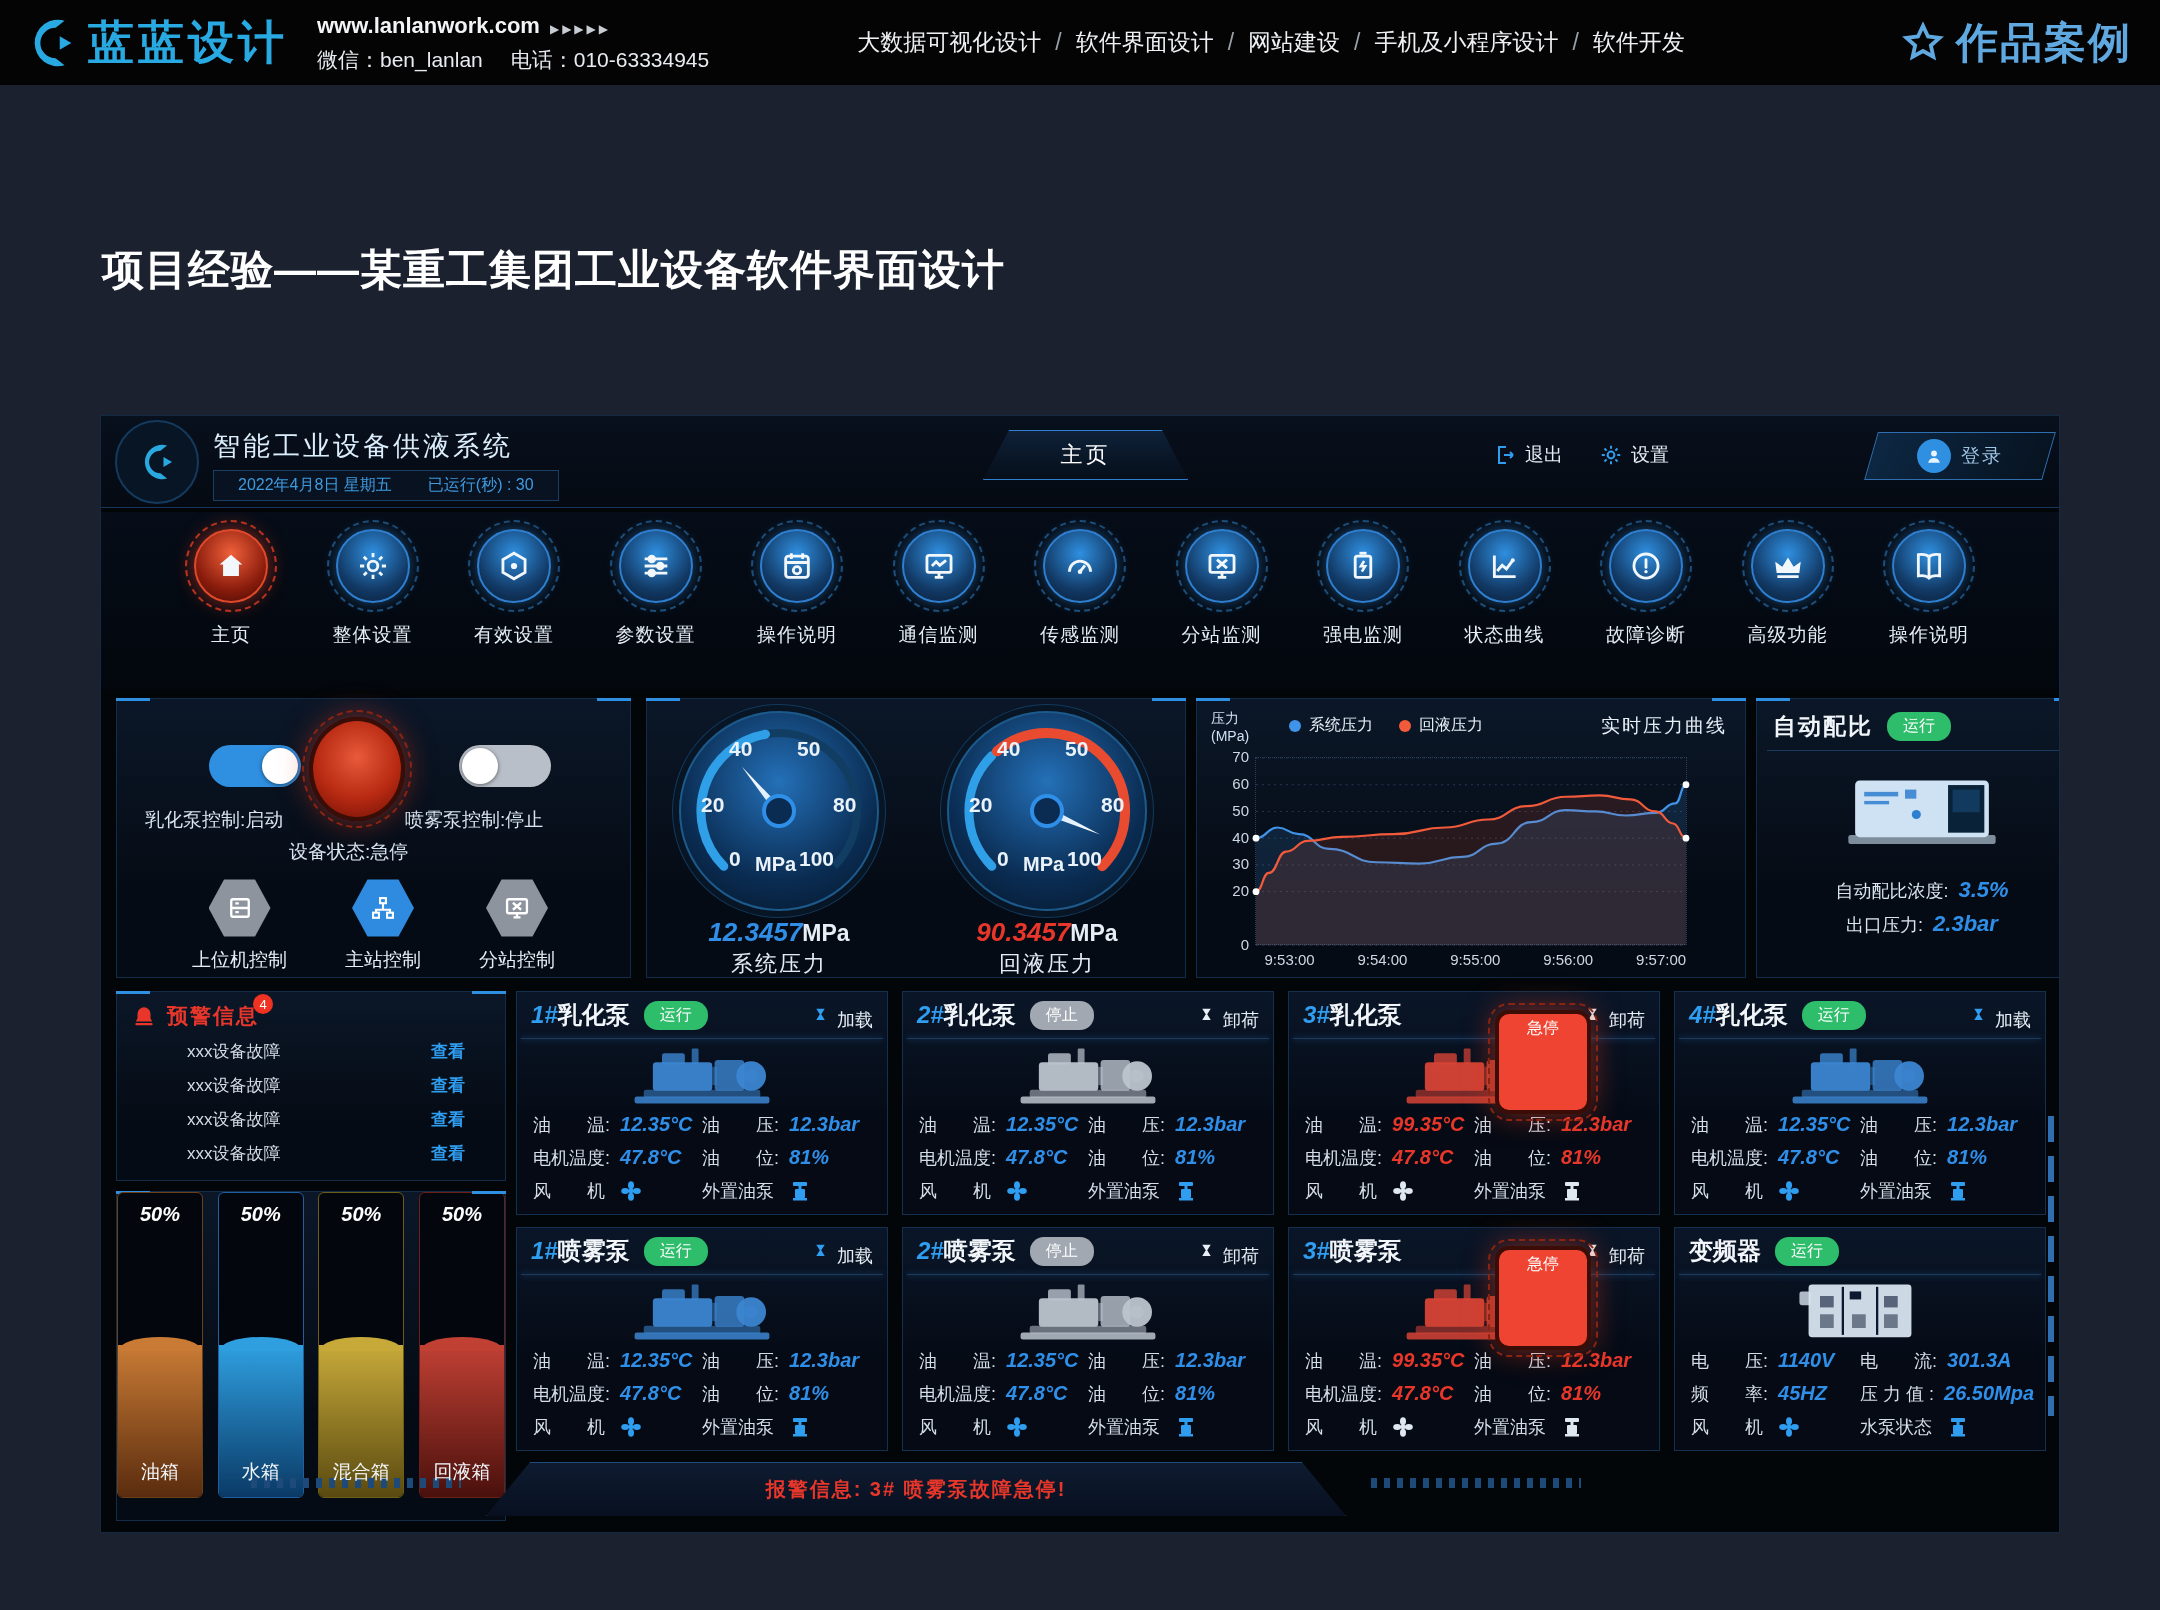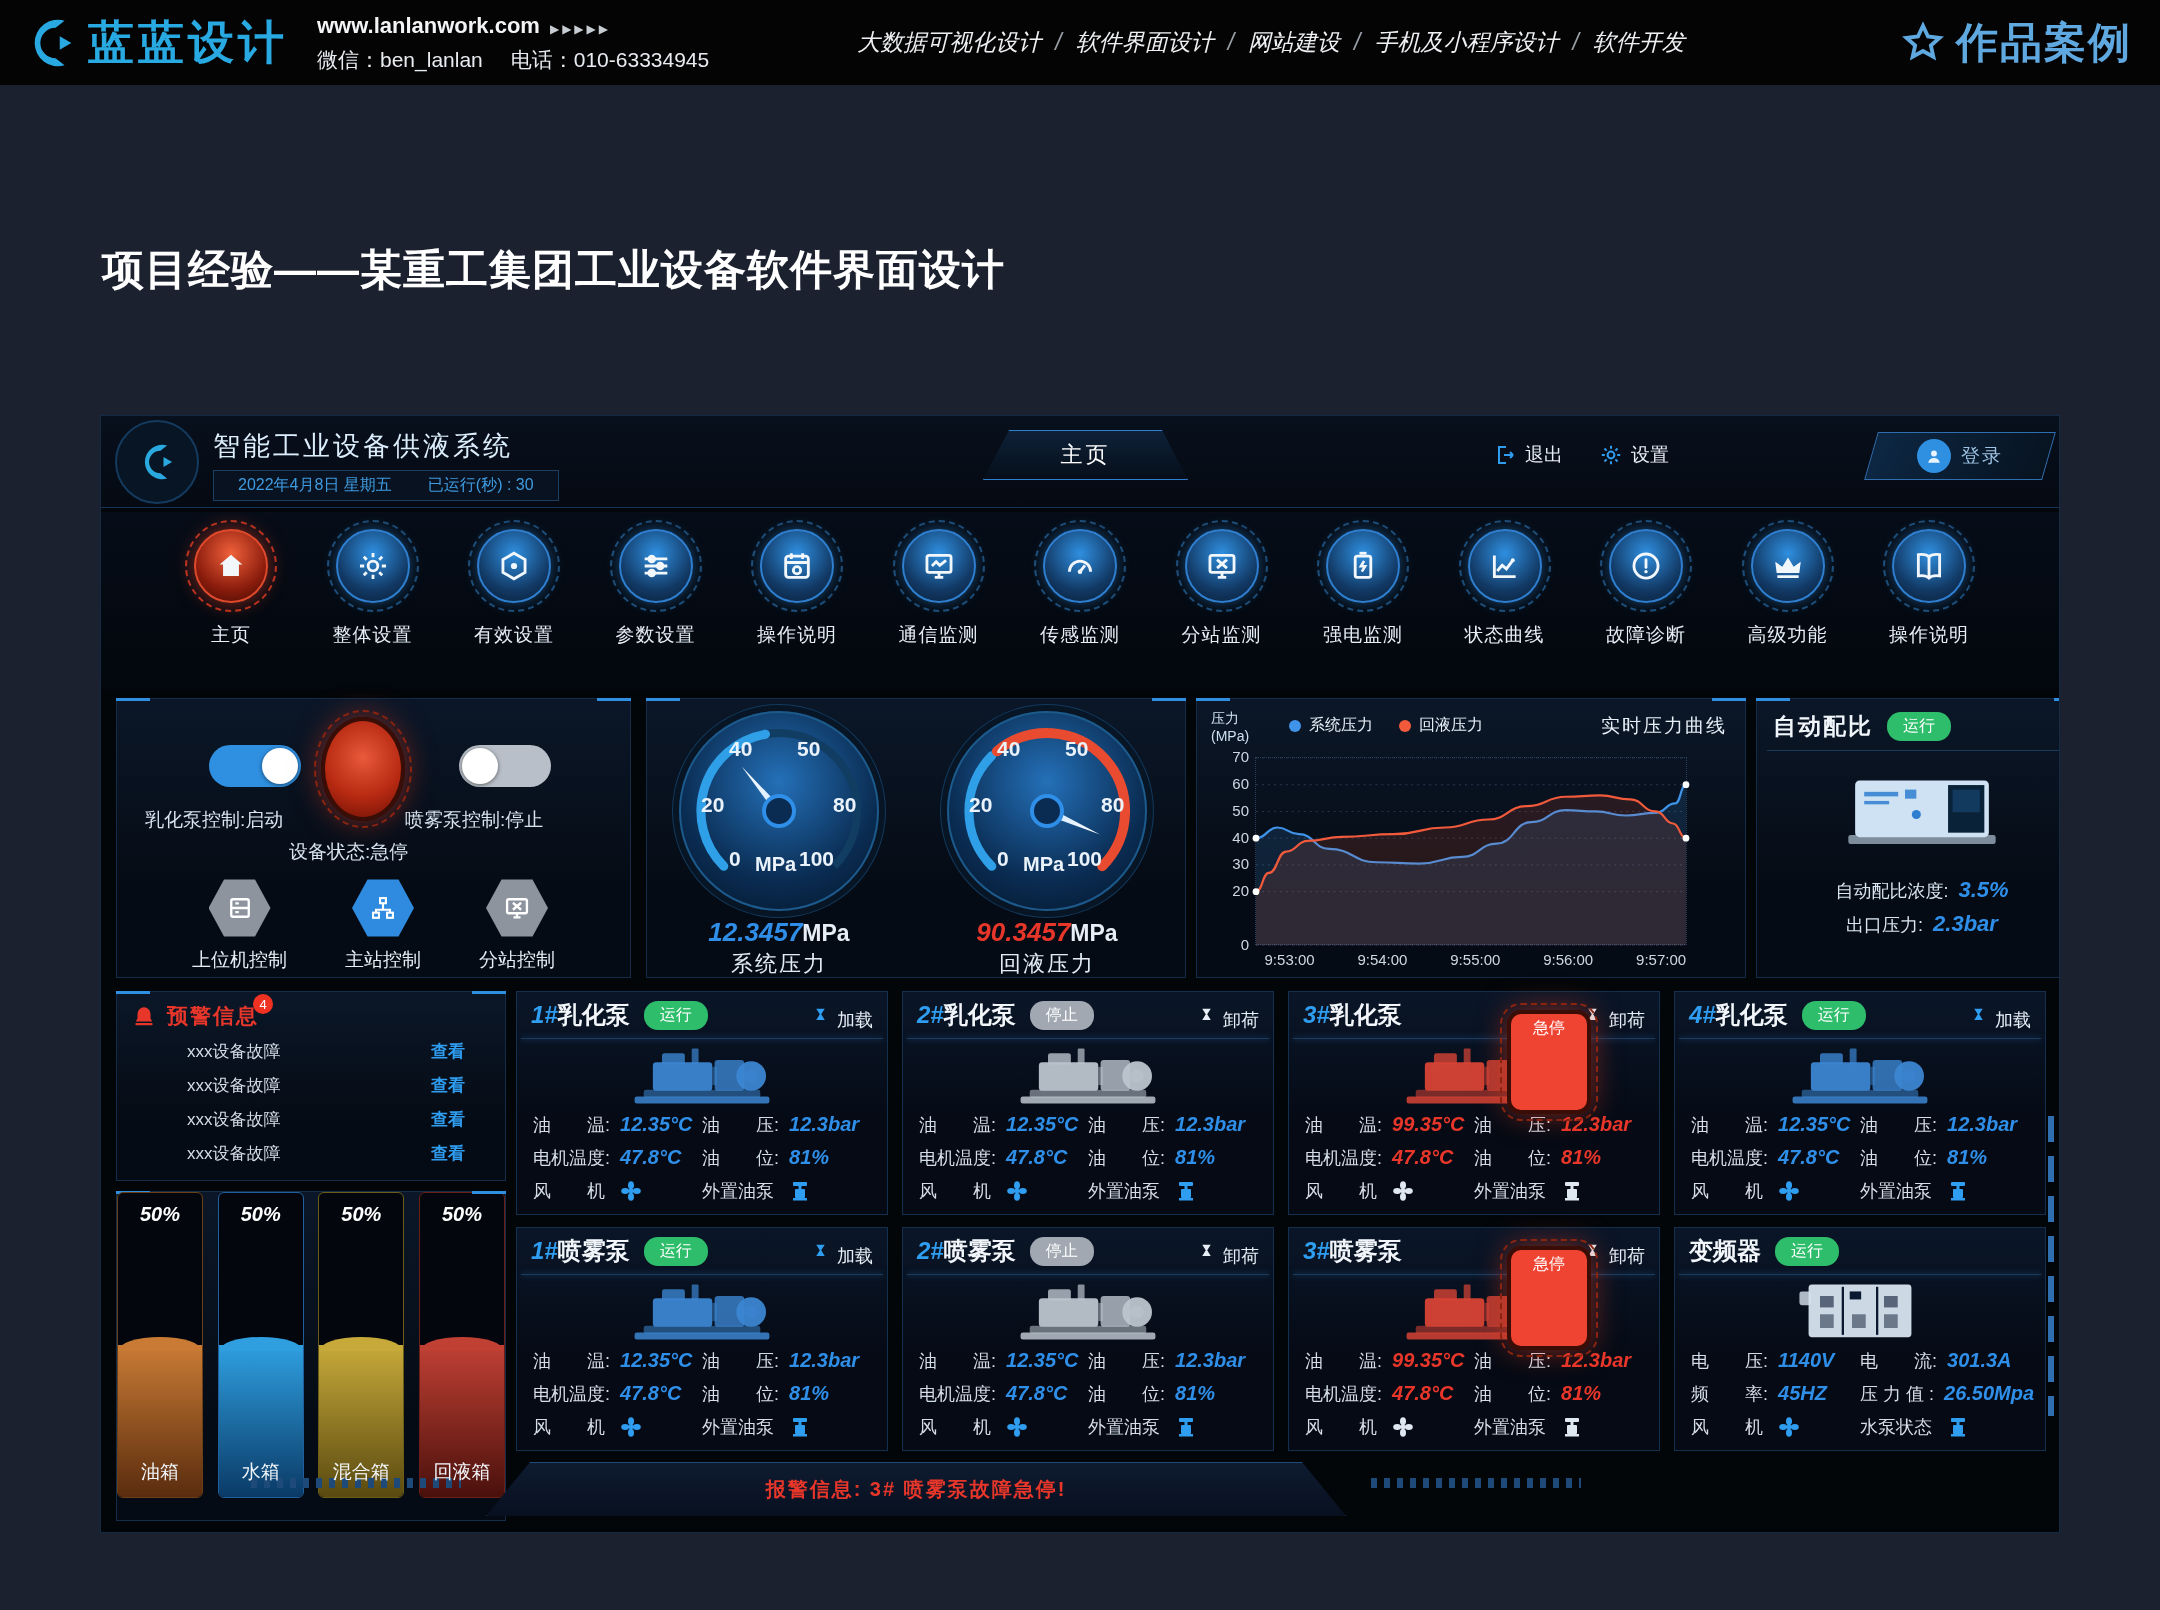--- a/index.html
+++ b/index.html
@@ -9,21 +9,21 @@
   
   .site-header { position:absolute; left:0; top:0; width:2160px; height:85px; background:#040404; display:flex; align-items:center; }
   .logo-wrap { display:flex; align-items:center; margin-left:20px; }
   .logo-mark { width:62px; height:62px; color:#29a9e2; }
   .logo-text { font-size:46px; font-weight:bold; color:#29a9e2; letter-spacing:4px; margin-left:6px; }
   .contact { margin-left:29px; line-height:1.5; }
   .contact .url-line { font-size:22px; font-weight:bold; color:#f2f4f6; }
   .contact .arrows { font-size:12px; color:#c8cdd4; letter-spacing:3px; margin-left:10px; }
   .contact .sub-line { font-size:21px; color:#e8ebf0; margin-top:2px; }
   .contact .sub-line span { margin-right:28px; }
-  .site-nav { display:flex; align-items:center; margin-left:120px; font-style:italic; font-size:23px; color:#eef0f3; white-space:nowrap; }
+  .site-nav { display:flex; align-items:center; margin-left:120px; font-size:23px; color:#eef0f3; white-space:nowrap; }
   .site-nav .nitem { display:flex; align-items:center; cursor:pointer; }
   .site-nav .sep { margin:0 14px; color:#9aa0a8; }
   .site-nav .nitem:last-child .sep { display:none; }
   .cases { margin-left:auto; margin-right:28px; display:flex; align-items:center; }
   .cases svg { width:46px; height:46px; color:#5fa9e0; margin-right:10px; }
   .cases .cases-label { font-size:42px; font-weight:bold; color:#5fa9e0; letter-spacing:2px; }
 
   
   .page-title { position:absolute; left:102px; top:242px; font-size:42px; font-weight:bold; color:#ffffff; letter-spacing:1px; }
 
@@ -64,21 +64,21 @@
   
   .p-control { left:15px; top:282px; width:515px; height:280px; }
   .toggle { position:absolute; width:92px; height:42px; border-radius:21px; cursor:pointer; }
   .toggle .knob { position:absolute; top:3px; width:36px; height:36px; border-radius:50%; background:#ffffff; box-shadow:0 1px 4px rgba(0,0,0,.5); }
   .toggle.on { background:#2f8fe0; } .toggle.on .knob { right:3px; }
   .toggle.off { background:#b9bfc8; } .toggle.off .knob { left:3px; }
   .tog1 { left:92px; top:46px; } .tog2 { left:342px; top:46px; }
   .ctl-label { position:absolute; font-size:19px; color:#d8e4f0; white-space:nowrap; }
   .lb-tog1 { left:28px; top:108px; } .lb-tog2 { left:288px; top:108px; }
   .lb-estop { left:172px; top:140px; }
-  .estop { position:absolute; left:204px; top:18px; width:84px; height:104px; border-radius:50%; background:radial-gradient(circle at 50% 38%,#e85a3a,#b82a12 55%,#6e1005); border:4px solid #3a0d06; outline:2px dashed #8a2410; outline-offset:5px; box-shadow:0 0 30px rgba(232,60,30,.55); cursor:pointer; }
+  .estop { position:absolute; left:192px; top:18px; width:96px; height:104px; border-radius:50%; background:radial-gradient(circle at 50% 38%,#e85a3a,#b82a12 55%,#6e1005); border:4px solid #3a0d06; outline:2px dashed #8a2410; outline-offset:5px; box-shadow:0 0 30px rgba(232,60,30,.55); cursor:pointer; }
   .hexes { position:absolute; left:0; top:178px; width:100%; display:flex; justify-content:space-around; padding:0 46px; }
   .hexbtn { display:flex; flex-direction:column; align-items:center; cursor:pointer; }
   .hex { width:62px; height:62px; clip-path:polygon(25% 4%,75% 4%,100% 50%,75% 96%,25% 96%,0% 50%); display:flex; align-items:center; justify-content:center; }
   .hex.gray { background:#8d949e; } .hex.blue { background:#2e8be0; }
   .hex svg { width:28px; height:28px; color:#ffffff; }
   .hex-label { margin-top:8px; font-size:19px; color:#e6eef6; }
 
   
   .p-gauges { left:545px; top:282px; width:540px; height:280px; }
   .gauge { position:absolute; top:12px; width:200px; height:200px; }

